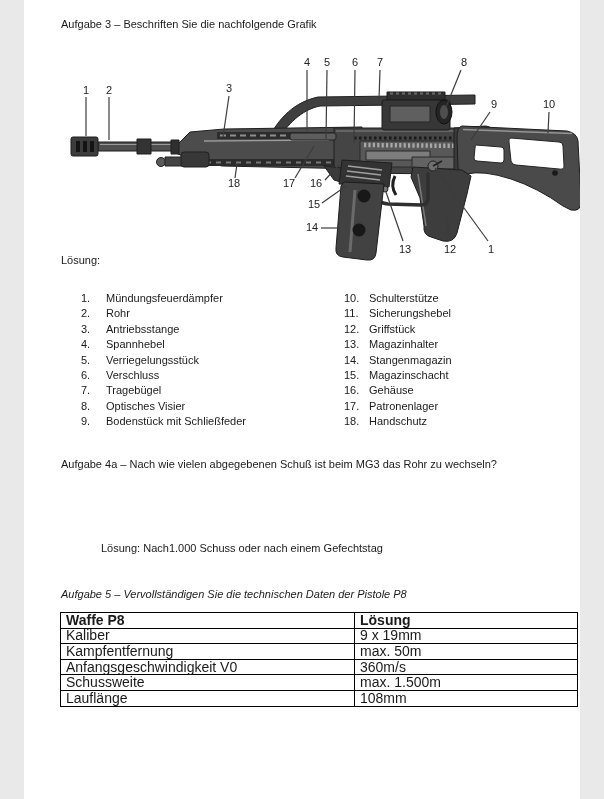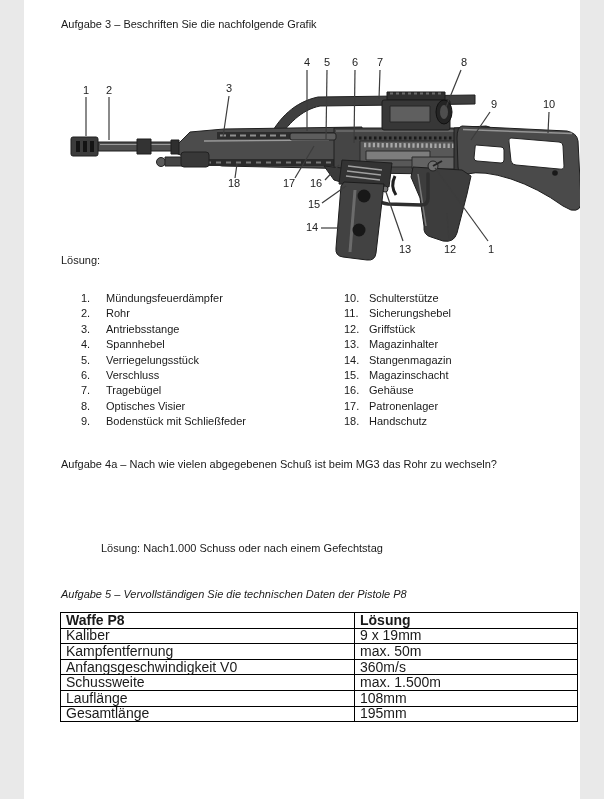--- a/index.html
+++ b/index.html
@@ -253,20 +253,16 @@
         <td>360m/s</td>
       </tr>
       <tr>
         <td class="c1">Schussweite</td>
         <td>max. 1.500m</td>
       </tr>
       <tr>
         <td class="c1">Lauflänge</td>
         <td>108mm</td>
       </tr>
-      <tr>
-        <td class="c1">Gesamtlänge</td>
-        <td>195mm</td>
-      </tr>
     </tbody>
   </table>
 
 </div>
 
 </body></html>

